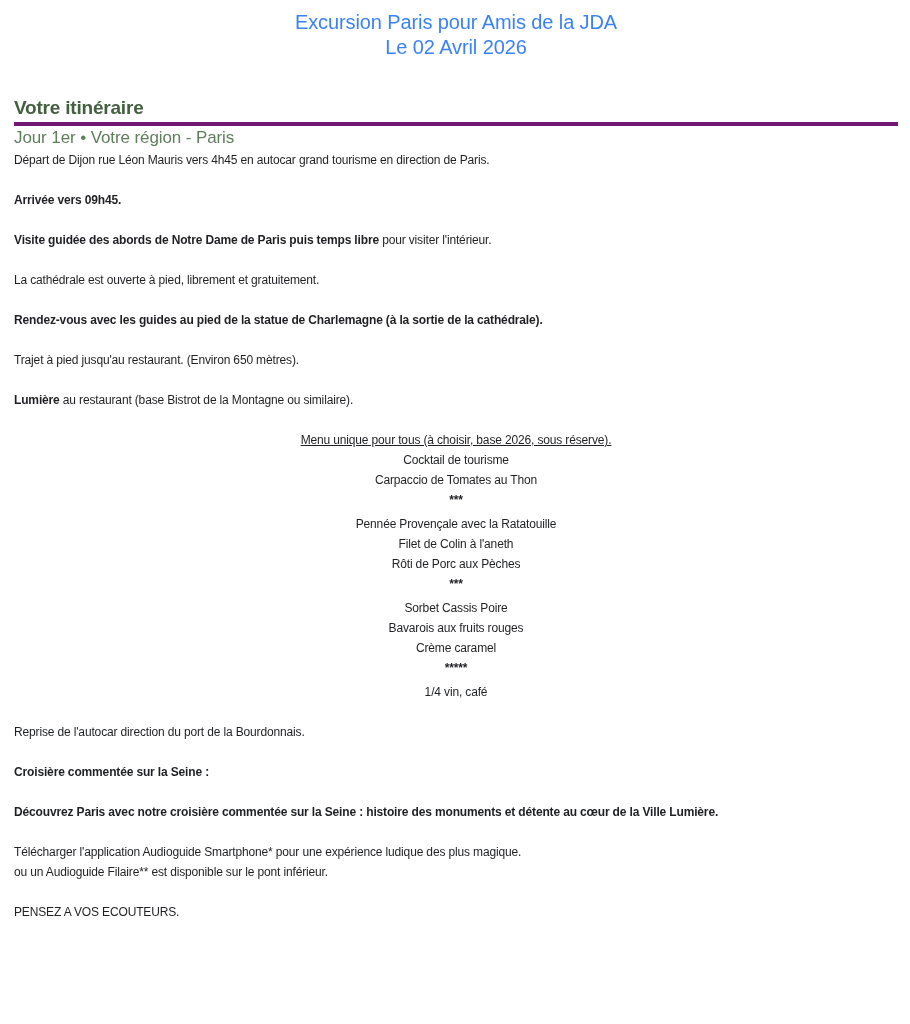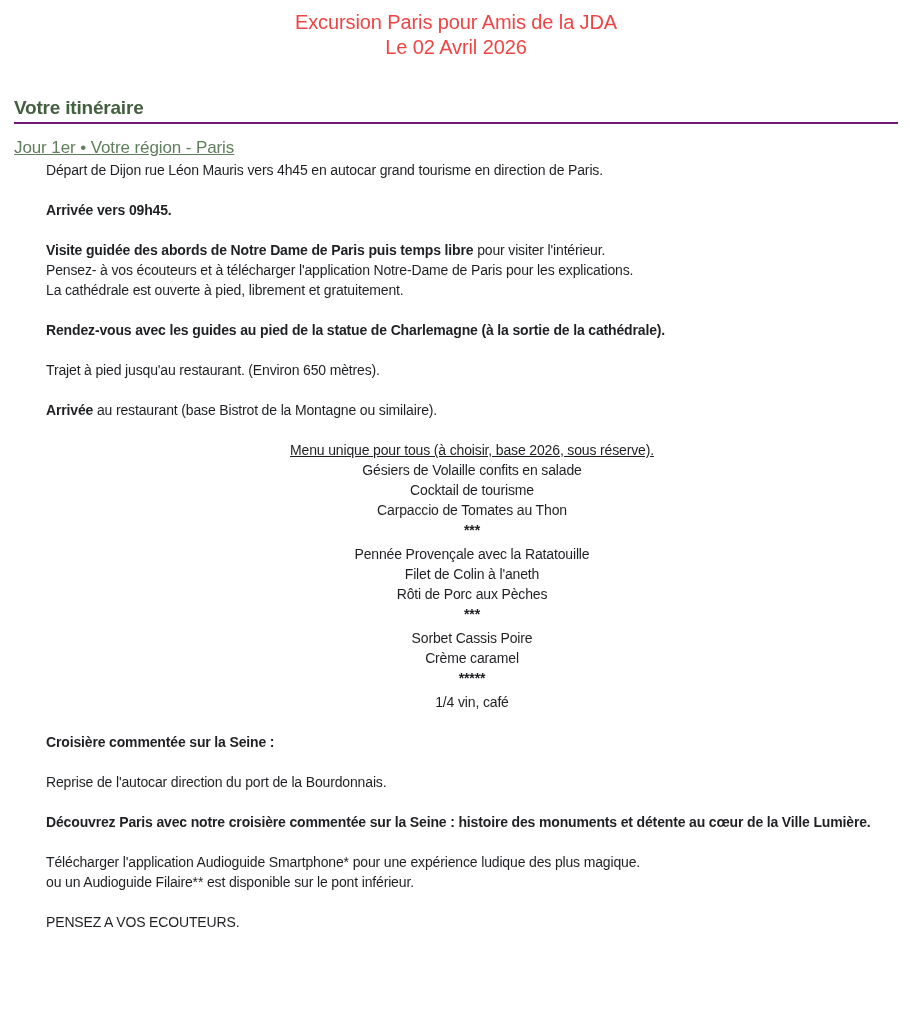--- a/index.html
+++ b/index.html
@@ -13,57 +13,55 @@
     overflow: hidden;
     font-family: "Liberation Sans", "DejaVu Sans", sans-serif;
     color: #1f2023;
   }
   .page {
     padding: 10px 12px 0 14px;
   }
   
   .doc-title {
     text-align: center;
-    color: #ef4444;
+    color: #3b82f6;
     font-size: 20px;
     line-height: 25px;
     font-weight: 400;
     letter-spacing: -0.1px;
   }
   
   .section-head {
     margin-top: 36px;
-    border-bottom: 2px solid #701a75;
+    border-bottom: 4px solid #701a75;
     padding-bottom: 3px;
   }
   .section-head h2 {
     margin: 0;
     color: #446040;
     font-size: 19px;
     line-height: 23px;
     font-weight: 700;
     letter-spacing: -0.2px;
   }
   .day-link {
     display: inline-block;
-    margin-top: 13px;
+    margin-top: 1px;
     color: #5e7e5c;
     font-size: 17px;
     line-height: 21px;
-    text-decoration: underline;
     text-decoration-color: #5e7e5c;
     letter-spacing: -0.1px;
     cursor: pointer;
   }
   .body-copy {
     margin-top: 2px;
-    font-size: 14px;
+    font-size: 12px;
     line-height: 20px;
     letter-spacing: -0.15px;
-    margin-left: 32px;
   }
   .body-copy p {
     margin: 0 0 20px 0;
   }
   .body-copy p.tight {
     margin: 0;
   }
   b, .b { font-weight: 700; }
   .u { text-decoration: underline; }
   .menu-block { margin: 0 0 20px 0; }
@@ -88,56 +86,56 @@
   <a class="day-link">Jour 1er • Votre région - Paris</a>
 
   <div class="body-copy">
 
     <p>Départ de Dijon rue Léon Mauris vers 4h45 en autocar grand tourisme en direction de Paris.</p>
 
     <p><b>Arrivée vers 09h45.</b></p>
 
 
     <p><b>Visite guidée des abords de Notre Dame de Paris puis temps libre</b><span> pour visiter l'intérieur.</span><br>
-      <span>Pensez- à vos écouteurs et à télécharger l'application Notre-Dame de Paris pour les explications.</span><br>
+      <br>
       <span>La cathédrale est ouverte à pied, librement et gratuitement.</span></p>
 
     <p><b>Rendez-vous avec les guides au pied de la statue de Charlemagne (à la sortie de la cathédrale).</b></p>
 
     <p>Trajet à pied jusqu'au restaurant. (Environ 650 mètres).</p>
 
-    <p><b>Arrivée</b><span> au restaurant (base Bistrot de la Montagne ou similaire).</span></p>
+    <p><b>Lumière</b><span> au restaurant (base Bistrot de la Montagne ou similaire).</span></p>
 
     <div class="menu-block">
       <div class="menu-group">
         <span class="menu-line u">Menu unique pour tous (à choisir, base 2026, sous réserve).</span>
-        <span class="menu-line">Gésiers de Volaille confits en salade</span>
         <span class="menu-line">Cocktail de tourisme</span>
         <span class="menu-line">Carpaccio de Tomates au Thon</span>
         <span class="menu-line sep">***</span>
       </div>
       <div class="menu-group">
         <span class="menu-line">Pennée Provençale avec la Ratatouille</span>
         <span class="menu-line">Filet de Colin à l'aneth</span>
         <span class="menu-line">Rôti de Porc aux Pèches</span>
         <span class="menu-line sep">***</span>
       </div>
       <div class="menu-group">
         <span class="menu-line">Sorbet Cassis Poire</span>
+        <span class="menu-line">Bavarois aux fruits rouges</span>
         <span class="menu-line">Crème caramel</span>
         <span class="menu-line sep">*****</span>
       </div>
       <div class="menu-group">
         <span class="menu-line">1/4 vin, café</span>
       </div>
     </div>
 
+    <p>Reprise de l'autocar direction du port de la Bourdonnais.</p>
+
     <p><b>Croisière commentée sur la Seine :</b></p>
-
-    <p>Reprise de l'autocar direction du port de la Bourdonnais.</p>
 
     <p><b>Découvrez Paris avec notre croisière commentée sur la Seine : histoire des monuments et détente au cœur de la Ville Lumière.</b></p>
 
     <p><span>Télécharger l'application Audioguide Smartphone* pour une expérience ludique des plus magique.</span><br>
       <span>ou un Audioguide Filaire** est disponible sur le pont inférieur.</span></p>
 
     <p class="tight">PENSEZ A VOS ECOUTEURS.</p>
 
   </div>
 </div>

